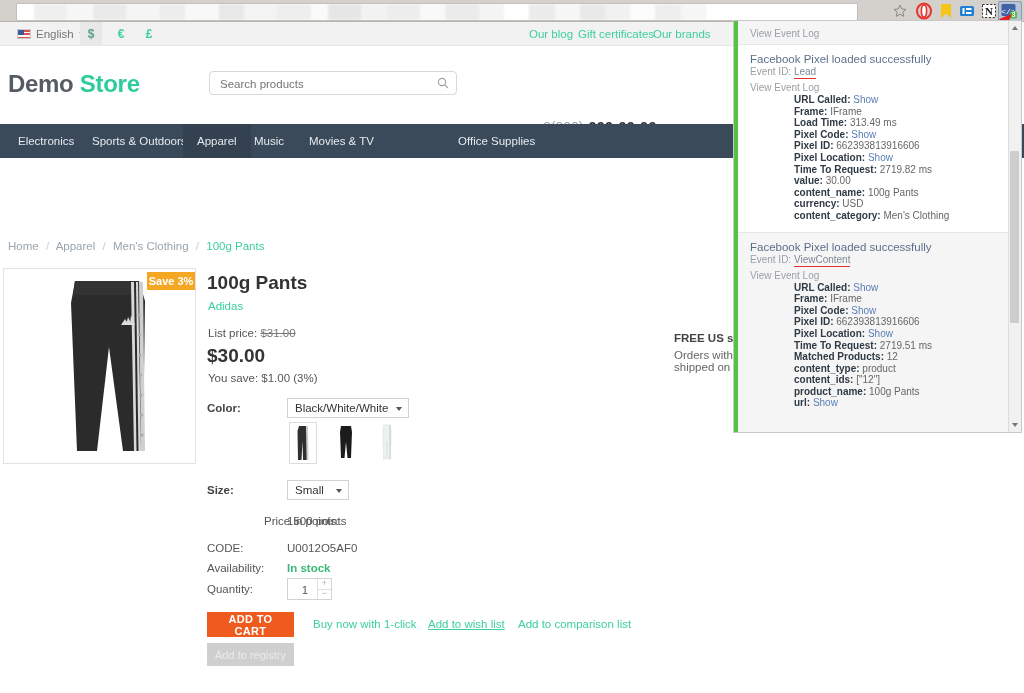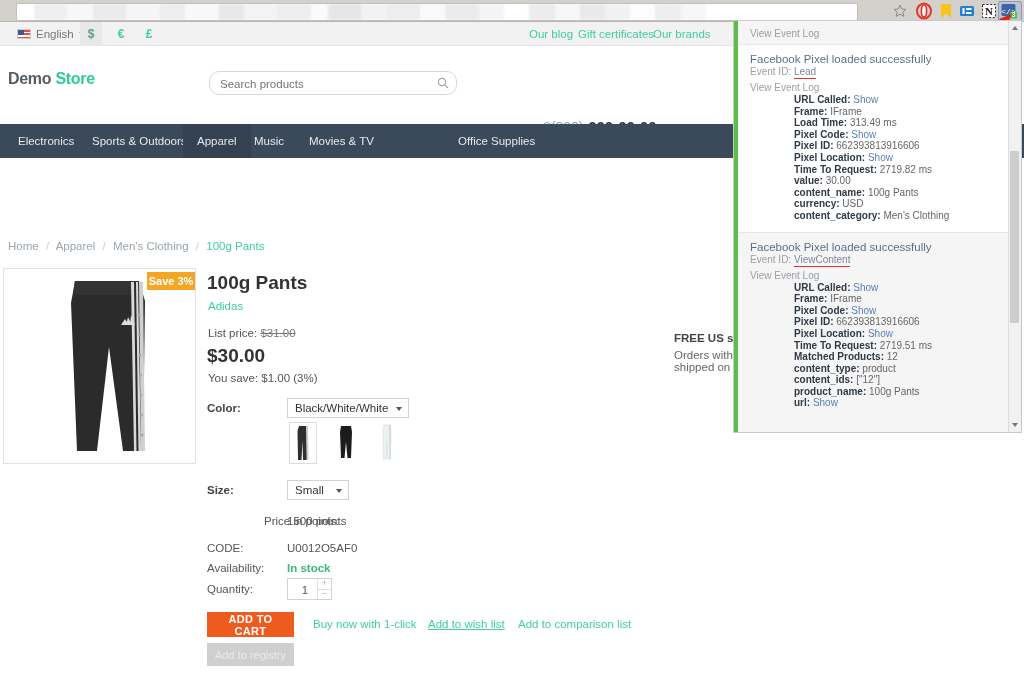--- a/index.html
+++ b/index.html
@@ -67,25 +67,25 @@
   #cur-usd{left:80px;background:#e8e8e8;color:#5b9e86;}
   #cur-eur{left:110px;}
   #cur-gbp{left:138px;}
   .top-link{position:absolute;top:0;height:24px;line-height:24px;color:#3ecfa0;font-size:11.5px;cursor:pointer;}
   #link-blog{left:529px;}
   #link-gift{left:578px;}
   #link-brands{left:653px;}
 
   
   #site-header{position:absolute;left:0;top:46px;width:1024px;height:78px;background:#fff;}
-  #logo{position:absolute;left:8px;top:24px;font-size:16px;font-weight:bold;letter-spacing:-.3px;}
+  #logo{position:absolute;left:8px;top:24px;font-size:24px;font-weight:bold;letter-spacing:-.3px;}
   #logo .demo{color:#555c63;}
   #logo .store{color:#2ecc9b;}
   #search-wrap{position:absolute;left:209px;top:25px;width:248px;height:24px;
-     border:1px solid #d8d8d8;border-radius:10px;background:#fff;box-sizing:border-box;}
+     border:1px solid #d8d8d8;border-radius:4px;background:#fff;box-sizing:border-box;}
   #search-input{position:absolute;left:8px;top:0;width:205px;height:22px;border:0;outline:0;
      font-family:"Liberation Sans",sans-serif;font-size:11.5px;color:#888;background:transparent;}
   #search-icon{position:absolute;right:7px;top:5px;width:12px;height:12px;}
   #phone{position:absolute;left:543px;top:72px;font-size:14px;color:#9aa0a6;}
   #phone b{color:#333;font-size:15px;}
   #request-call{position:absolute;left:566px;top:88px;font-size:11.5px;color:#3ecfa0;cursor:pointer;}
 
   
   #main-nav{position:absolute;left:0;top:124px;width:1024px;height:34px;background:#3b4a5a;}
   .nav-item{position:absolute;top:0;height:34px;line-height:34px;color:#e6eaee;font-size:11.5px;padding:0 14px;cursor:pointer;box-sizing:border-box;}

